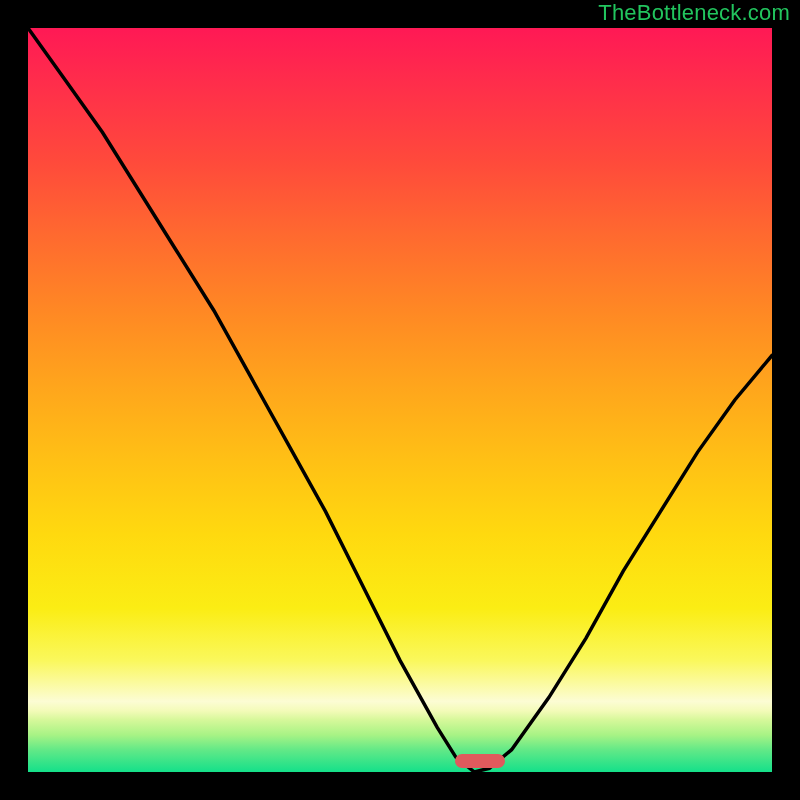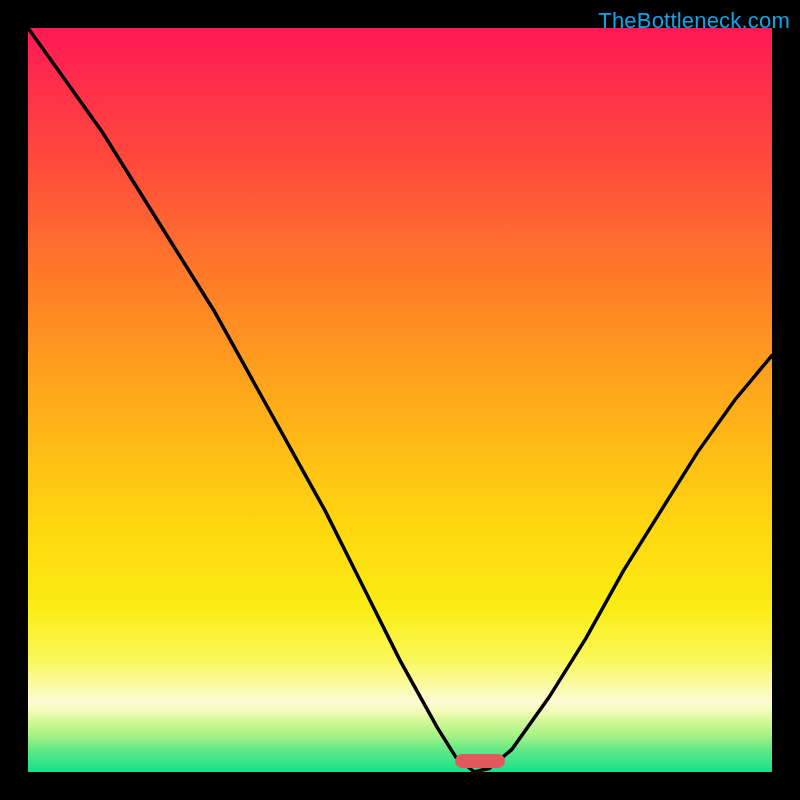--- a/index.html
+++ b/index.html
@@ -12,23 +12,23 @@
     font-family: Arial, Helvetica, sans-serif;
   }
   .frame {
     position: relative;
     width: 800px;
     height: 800px;
     background: #000;
   }
   .watermark {
     position: absolute;
-    top: 8px;
+    top: 0;
     right: 10px;
-    color: #0ea5e9;
+    color: #22c55e;
     font-size: 22px;
     font-weight: 500;
     letter-spacing: 0.2px;
     z-index: 5;
   }
   .plot-area {
     position: absolute;
     left: 28px;
     top: 28px;
     width: 744px;

